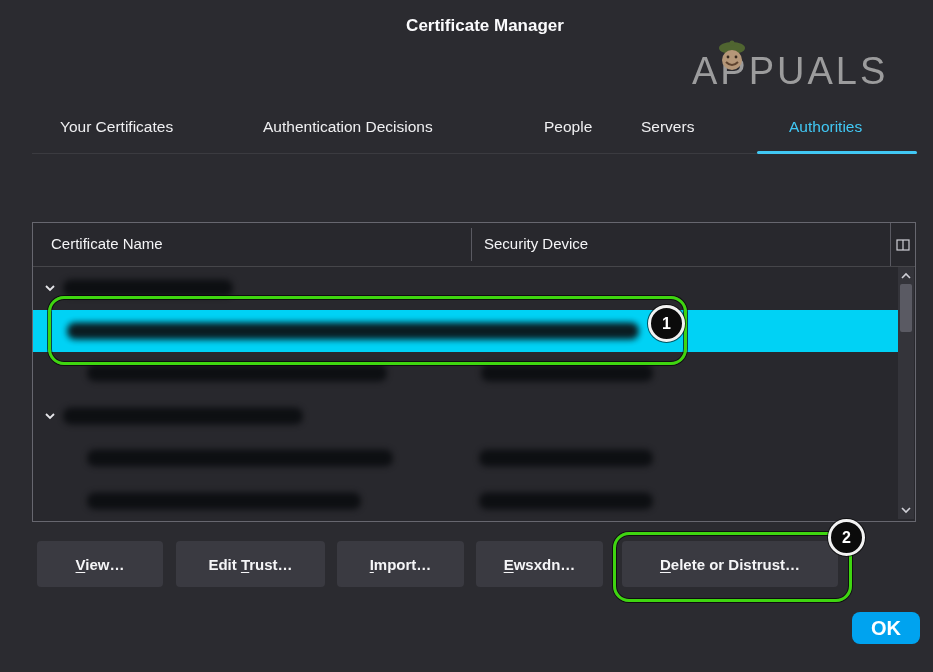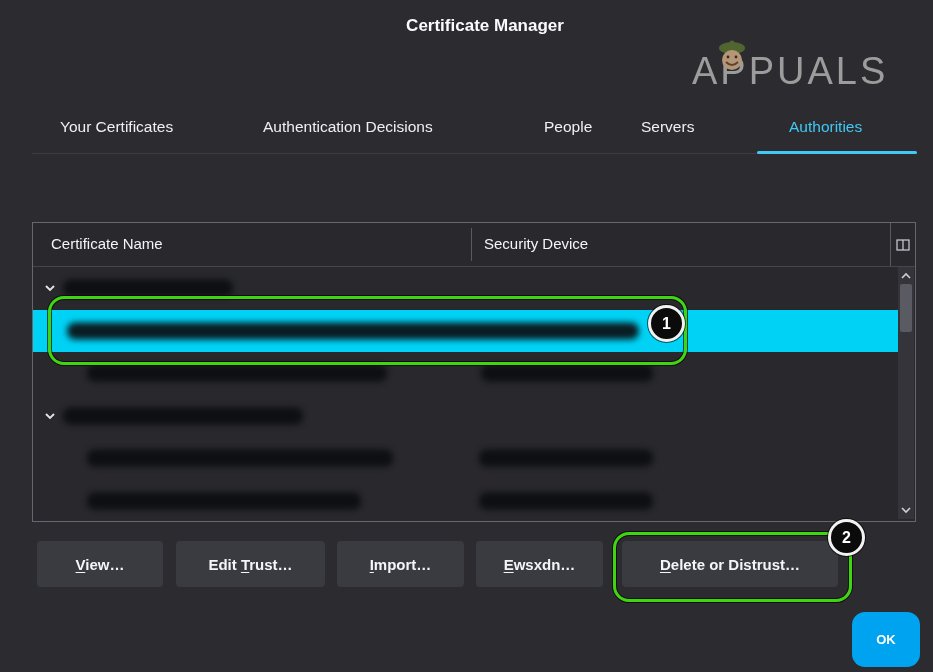--- a/index.html
+++ b/index.html
@@ -61,22 +61,22 @@
   .badge{position:absolute;width:31px;height:31px;border-radius:50%;background:#0b0b0b;
     border:3px solid #f2f2f2;box-sizing:content-box;color:#fff;font-weight:bold;font-size:16px;
     display:flex;align-items:center;justify-content:center;z-index:6;
     box-shadow:0 0 0 1px rgba(0,0,0,.6);}
   .badge1{left:648px;top:305px;}
   .badge2{left:828px;top:519px;}
   
   .btn{position:absolute;top:541px;height:46px;background:#3a3a41;border:none;border-radius:4px;
     color:#f5f5f7;font-size:15px;font-weight:600;font-family:"Liberation Sans",sans-serif;cursor:pointer;}
   .ak{text-decoration:underline;text-underline-offset:2px;}
-  .btn-ok{position:absolute;left:852px;top:612px;width:68px;height:55px;border:none;border-radius:13px;
-    background:var(--primary-button,#00a3ef);color:#fff;font-size:13px;font-weight:600;
+  .btn-ok{position:absolute;left:852px;top:612px;width:68px;height:32px;border:none;border-radius:8px;
+    background:var(--primary-button,#00a3ef);color:#fff;font-size:20px;font-weight:600;
     font-family:"Liberation Sans",sans-serif;cursor:pointer;z-index:4;}
 </style>
 </head>
 <body>
 
 <div class="stage">
 
   <div class="titlebar">
     <div class="title">Certificate Manager</div>
     <button class="close-btn" aria-label="Close">

